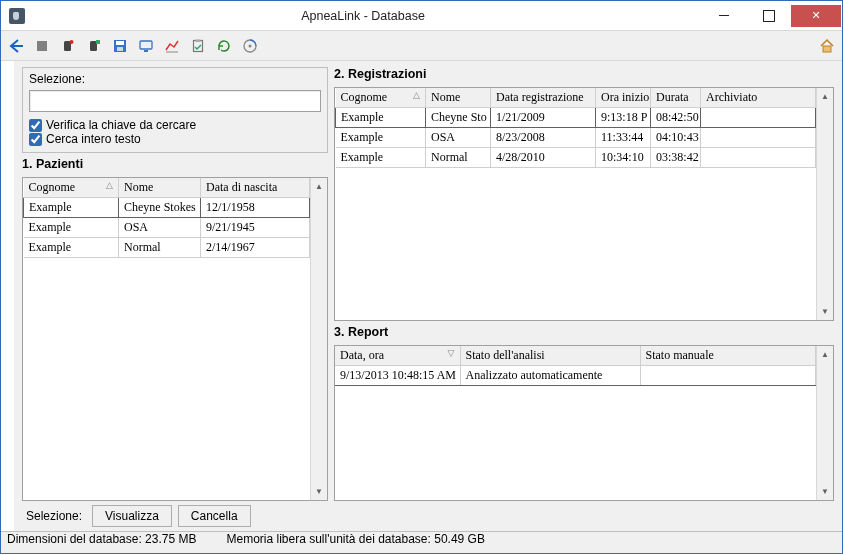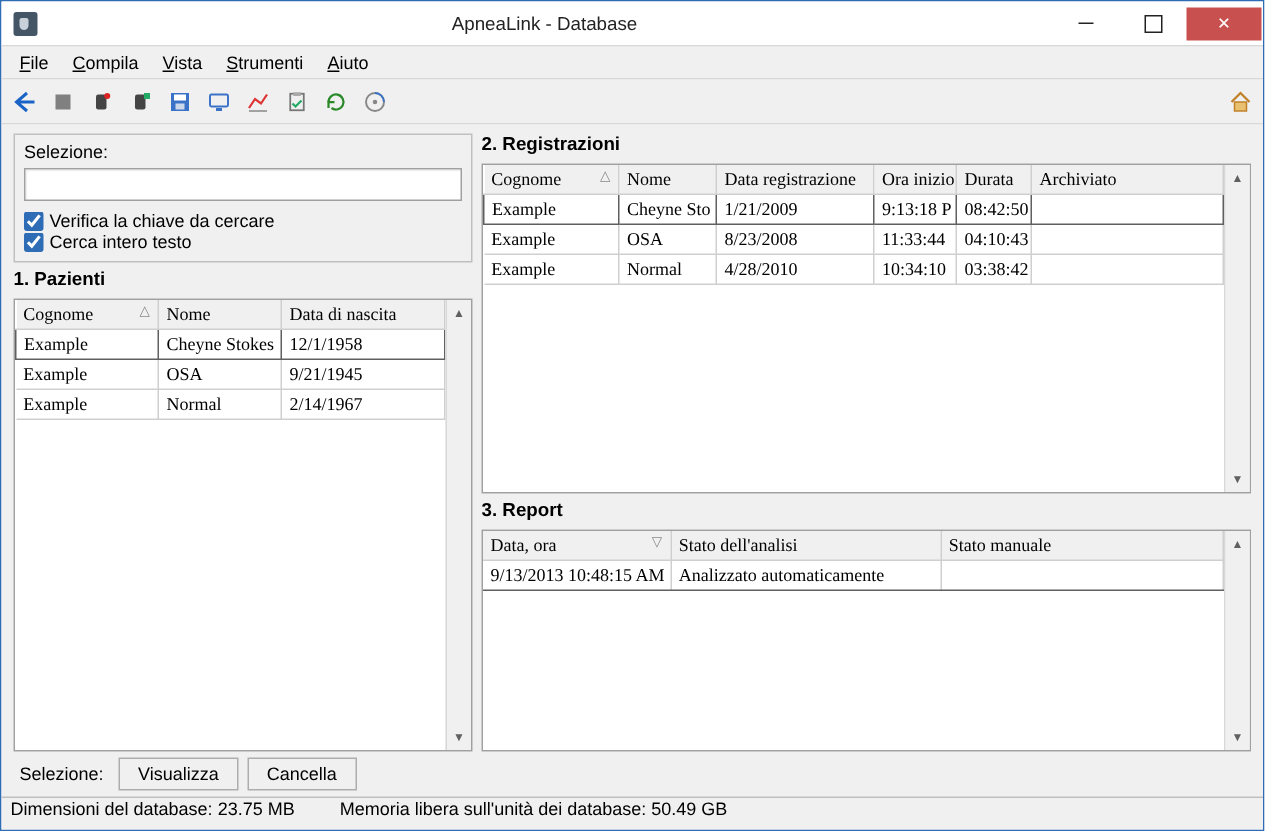--- a/index.html
+++ b/index.html
@@ -24,21 +24,21 @@
   .menu-item { padding: 2px 7px; cursor: default; }
   .menu-item .mn { text-decoration: underline; }
 
   
   .toolbar { height: 30px; background: #f0f0f0; border-bottom: 1px solid #d8d8d8; display: flex; align-items: center; padding: 0 5px; gap: 6px; }
   .tool-btn { width: 20px; height: 20px; display: flex; align-items: center; justify-content: center; cursor: default; }
   .tool-btn svg { width: 16px; height: 16px; }
   .tool-spacer { flex: 1; }
 
   
-  .client { flex: 1; background: #f0f0f0; padding: 6px 8px 4px 8px; display: flex; flex-direction: column; gap: 4px; overflow: hidden; }
+  .client { flex: 1; background: #f0f0f0; padding: 6px 8px 4px 8px; display: flex; flex-direction: column; gap: 4px; overflow: hidden; margin-left: 13px; }
   .panels { flex: 1; display: flex; gap: 6px; min-height: 0; }
   .left-col { width: 306px; display: flex; flex-direction: column; gap: 4px; }
   .right-col { flex: 1; display: flex; flex-direction: column; gap: 4px; min-width: 0; }
 
   .group { border: 1px solid #bfbfbf; background: #f0f0f0; padding: 4px 6px 6px 6px; }
   .section-label { font-weight: bold; font-size: 12.5px; margin: 0 0 2px 0; }
   .section-label.small { font-weight: normal; font-size: 12px; }
 
   .text-input { width: 100%; height: 22px; border: 1px solid #a0a0a0; background: #fff; padding: 2px 4px; font: inherit; margin: 2px 0 6px 0; box-shadow: inset 1px 1px 1px rgba(0,0,0,0.08); }
   .chk-row { display: flex; align-items: center; gap: 4px; font-size: 12px; }
@@ -83,27 +83,20 @@
   <div class="titlebar">
     <div class="app-icon"></div>
     <div class="title">ApneaLink - Database</div>
     <div class="win-btns">
       <div class="win-btn min"></div>
       <div class="win-btn max"></div>
       <div class="win-btn close"></div>
     </div>
   </div>
 
-  <div class="menubar">
-    <div class="menu-item"><span class="mn">F</span><span></span><span>ile</span></div>
-    <div class="menu-item"><span class="mn">C</span><span>ompila</span></div>
-    <div class="menu-item"><span class="mn">V</span><span>ista</span></div>
-    <div class="menu-item"><span class="mn">S</span><span>trumenti</span></div>
-    <div class="menu-item"><span class="mn">A</span><span>iuto</span></div>
-  </div>
 
   <div class="toolbar">
     <div class="tool-btn">
         <svg viewBox="0 0 16 16">
           <path d="M10 2 L3 8 L10 14 M3 8 H15" stroke="#1a63c6" stroke-width="2" fill="none"></path>
         </svg>
       </div>
     <div class="tool-btn">
         <svg viewBox="0 0 16 16">
           <rect x="3" y="3" width="10" height="10" fill="#808080"></rect>

